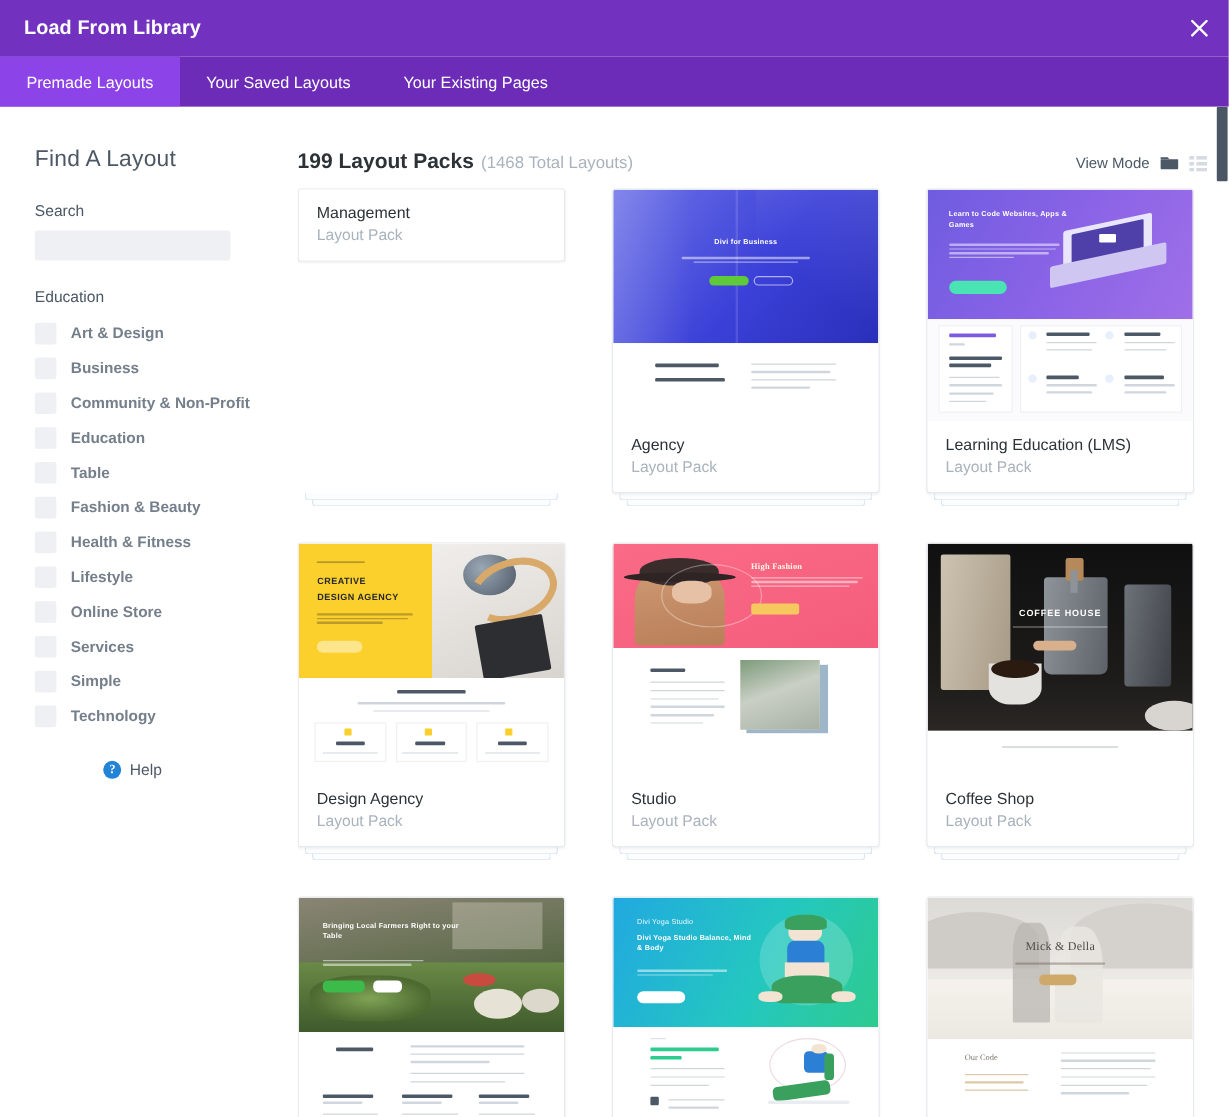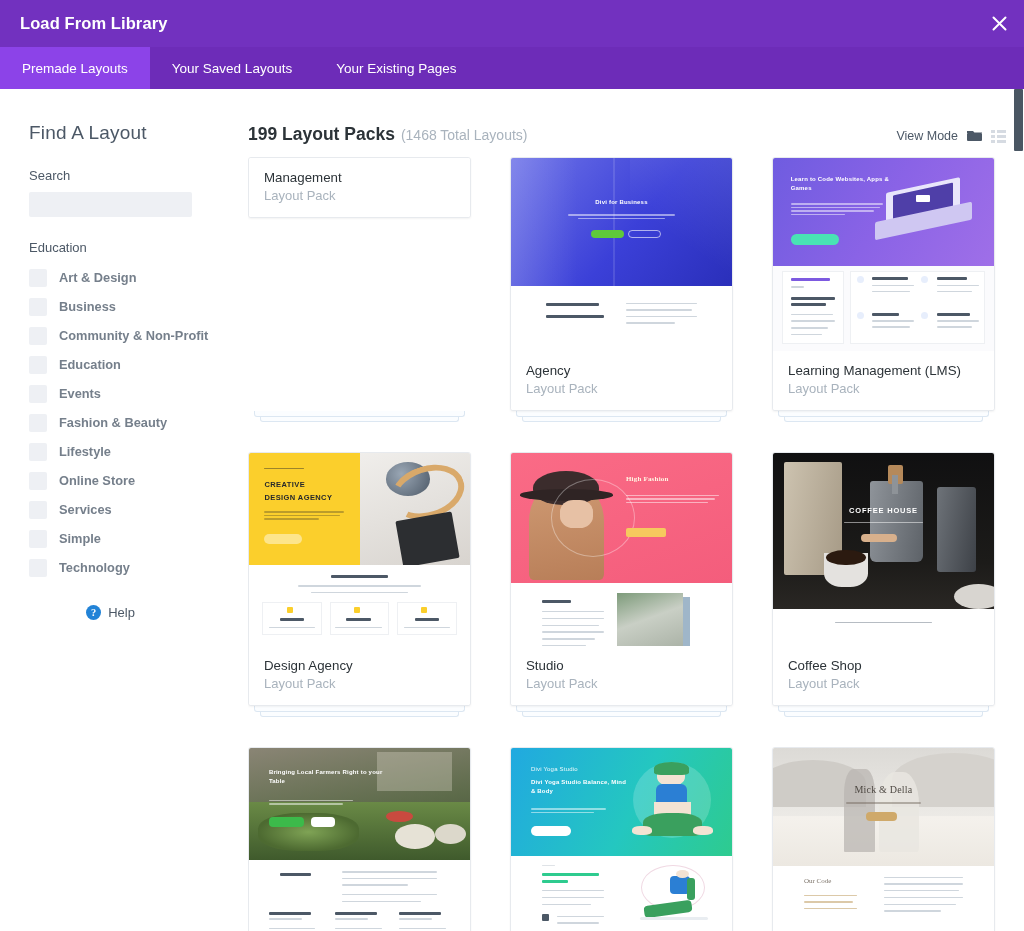--- a/index.html
+++ b/index.html
@@ -344,25 +344,29 @@
       <li class="cat-item">
         <span class="cat-box"></span>
         <span class="cat-text">Community &amp; Non-Profit</span>
       </li>
       <li class="cat-item">
         <span class="cat-box"></span>
         <span class="cat-text">Education</span>
       </li>
       <li class="cat-item">
         <span class="cat-box"></span>
-        <span class="cat-text">Events</span>
+        <span class="cat-text">Table</span>
       </li>
       <li class="cat-item">
         <span class="cat-box"></span>
         <span class="cat-text">Fashion &amp; Beauty</span>
+      </li>
+      <li class="cat-item">
+        <span class="cat-box"></span>
+        <span class="cat-text">Health &amp; Fitness</span>
       </li>
       <li class="cat-item">
         <span class="cat-box"></span>
         <span class="cat-text">Lifestyle</span>
       </li>
       <li class="cat-item">
         <span class="cat-box"></span>
         <span class="cat-text">Online Store</span>
       </li>
       <li class="cat-item">
@@ -503,21 +507,21 @@
               <div class="body-head" style="left:45%;top:55%;width:12%;"></div>
               <div class="body-line" style="left:45%;top:64%;width:19%;"></div>
               <div class="body-line" style="left:45%;top:71%;width:17%;"></div>
               <div style="position:absolute;left:67%;top:54%;width:7px;height:7px;border-radius:50%;background:#e7eefc;"></div>
               <div class="body-head" style="left:74%;top:55%;width:15%;"></div>
               <div class="body-line" style="left:74%;top:64%;width:19%;"></div>
               <div class="body-line" style="left:74%;top:71%;width:16%;"></div>
             </div>
           </div>
           <div class="card-meta">
-            <div class="card-title">Learning Management (LMS)</div>
+            <div class="card-title">Learning Education (LMS)</div>
             <div class="card-sub">Layout Pack</div>
           </div>
         </div>
       </div>
 
       <div class="card-wrap">
         <div class="stack2"></div>
         <div class="stack1"></div>
         <div class="card">
           <div class="thumb">
@@ -560,21 +564,21 @@
             <div class="card-sub">Layout Pack</div>
           </div>
         </div>
       </div>
 
       <div class="card-wrap">
         <div class="stack2"></div>
         <div class="stack1"></div>
         <div class="card">
           <div class="thumb">
-            <div class="thumb-hero" style="background:linear-gradient(160deg,#fa6b86,#f45d7c);height:130px;">
+            <div class="thumb-hero" style="background:linear-gradient(160deg,#fa6b86,#f45d7c);height:87px;">
               <div style="position:absolute;left:8%;top:22%;width:34%;height:76%;background:linear-gradient(170deg,#cf9a73,#b87e58);border-radius:40% 40% 6% 6%;"></div>
               <div style="position:absolute;left:10%;top:14%;width:30%;height:26%;background:#3b2c2c;border-radius:50% 50% 45% 45%;"></div>
               <div style="position:absolute;left:4%;top:28%;width:42%;height:9%;background:#2f2424;border-radius:50%;"></div>
               <div style="position:absolute;left:22%;top:36%;width:15%;height:22%;background:#e7c1a5;border-radius:40%;"></div>
               <div style="position:absolute;left:18%;top:20%;width:38%;height:60%;border:1px solid rgba(255,255,255,.35);border-radius:50%;"></div>
               <div class="hero-txt" style="left:52%;top:17%;font-family:'Liberation Serif',serif;font-size:7px;color:#fff7e4;">High Fashion</div>
               <div class="hero-lines" style="left:52%;top:32%;width:42%;">
                 <i style="width:100%"></i>
                   <i style="width:96%"></i>
                   <i style="width:88%"></i>

